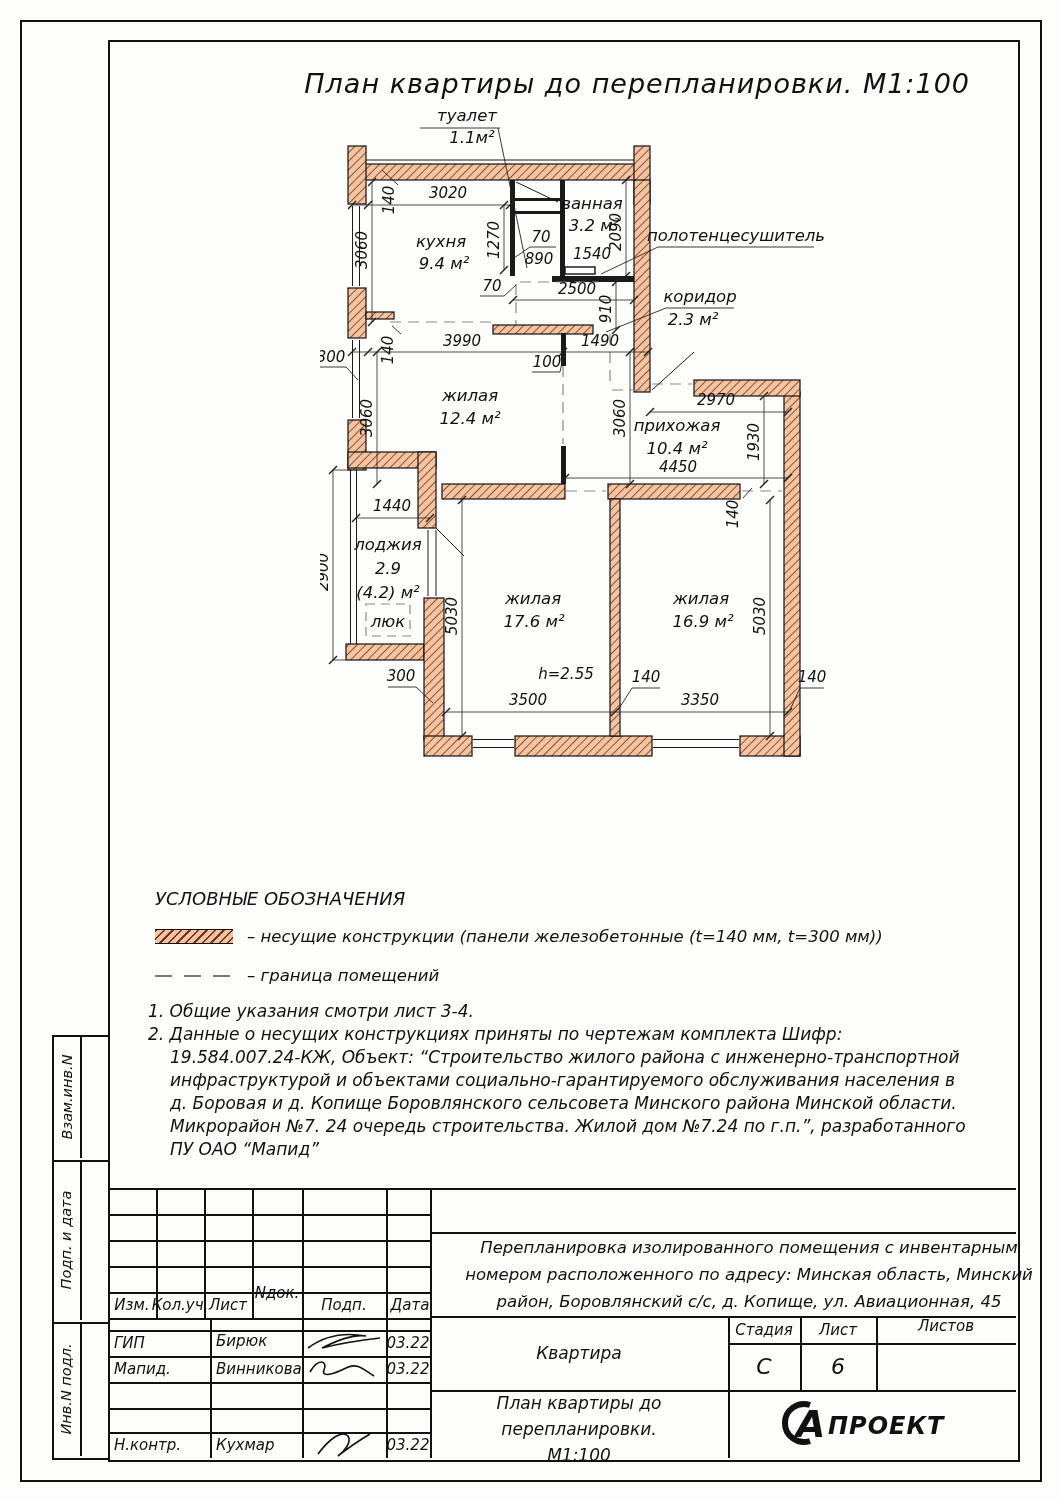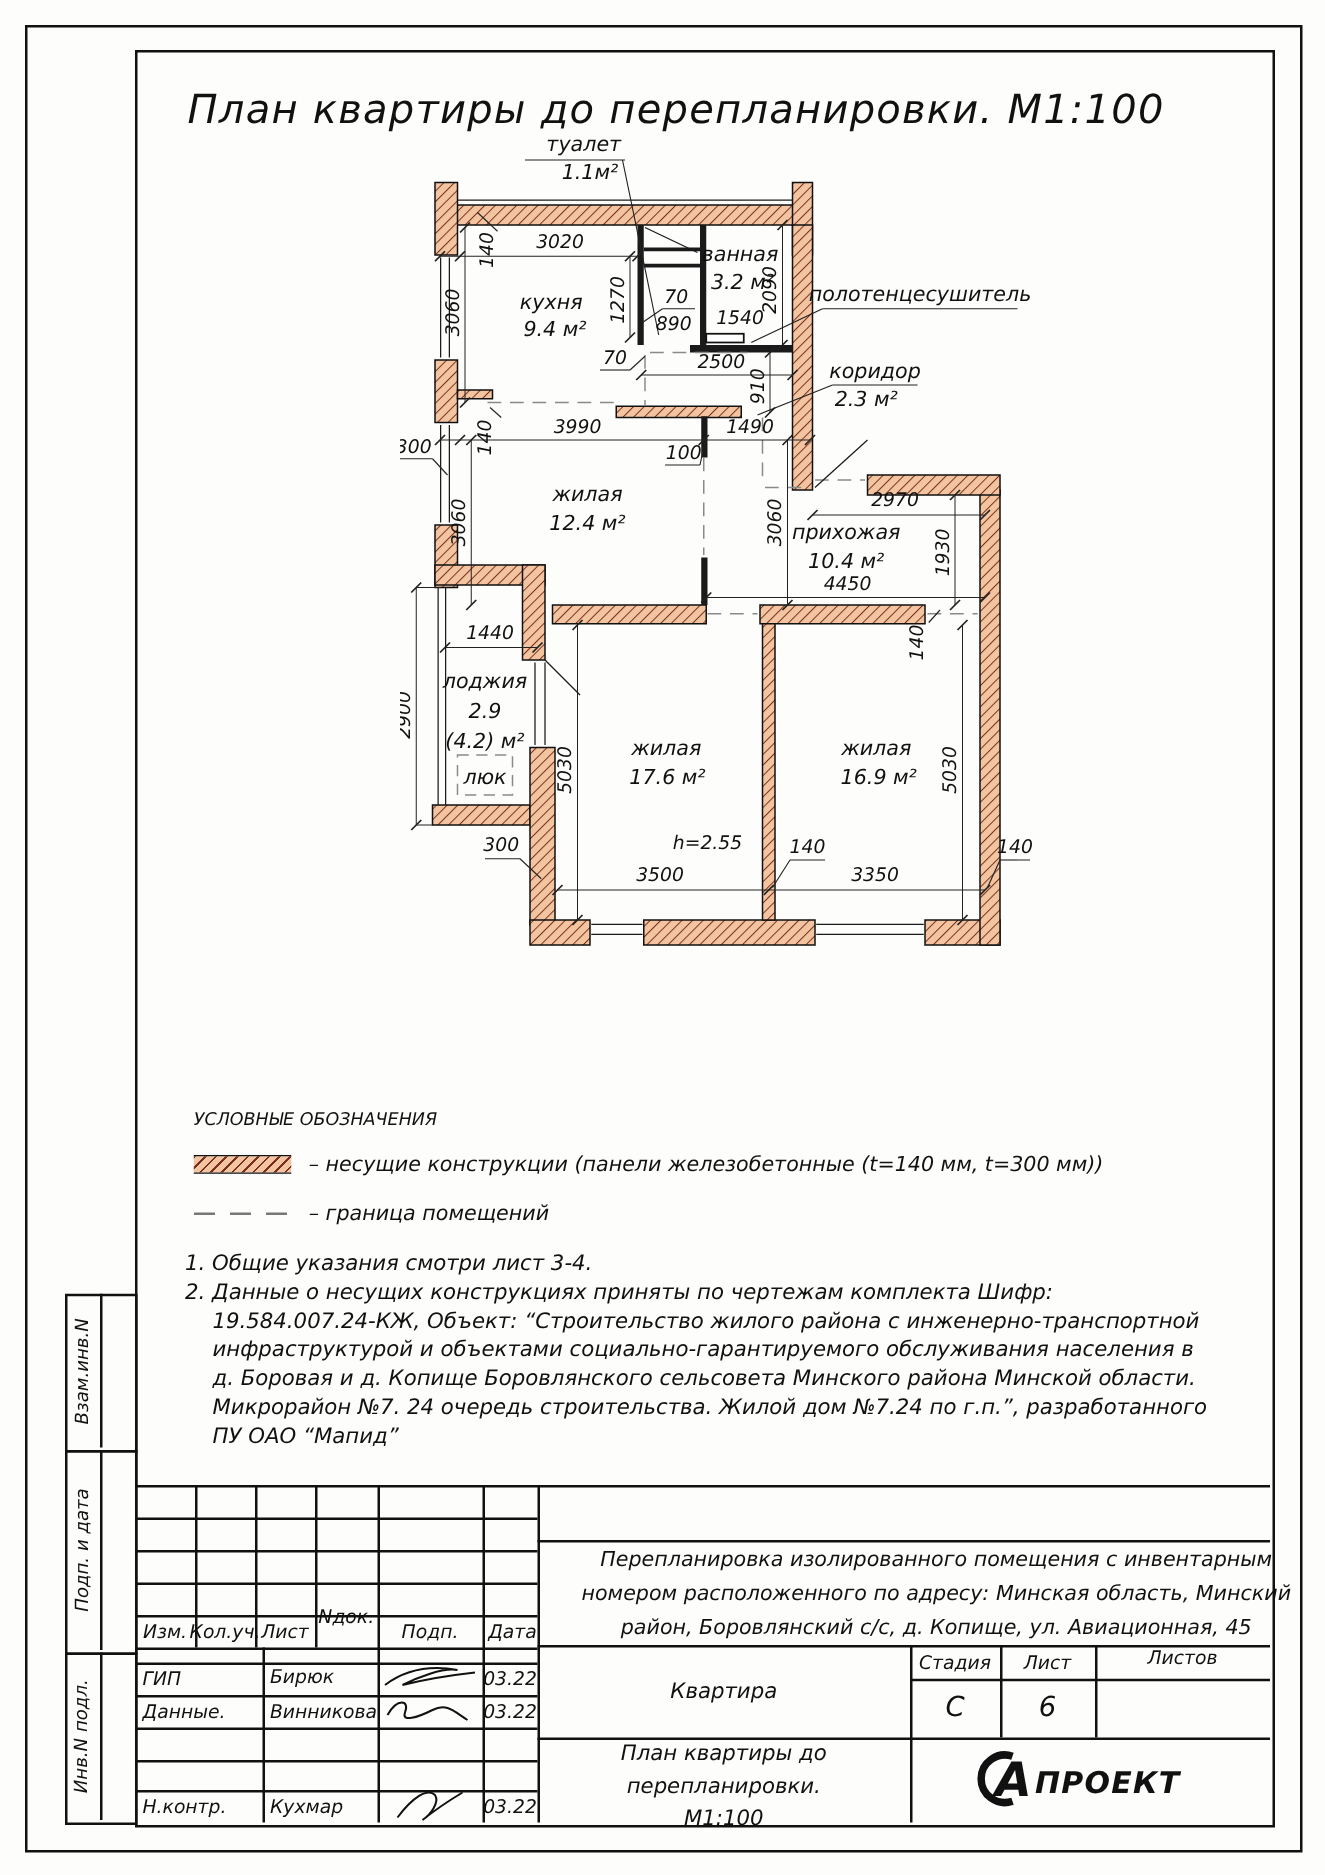--- a/index.html
+++ b/index.html
@@ -1,34 +1,34 @@
 <!DOCTYPE html>
 <html><head>
 <meta charset="utf-8">
 <style>
   html,body{margin:0;padding:0;background:#e8e8e8;}
   .sheet{position:relative;width:1060px;height:1500px;background:#fdfdfc;margin:0 auto;
          font-family:"DejaVu Sans",sans-serif;color:#111;overflow:hidden;}
   .outer-border{position:absolute;left:20px;top:20px;width:1018px;height:1458px;border:2px solid #111;}
   .main-frame{position:absolute;left:108px;top:40px;width:908px;height:1418px;border:2.5px solid #111;}
-  .drawing-title{position:absolute;left:150px;top:68px;width:820px;text-align:left;
-                 font-style:italic;font-size:32px;letter-spacing:1px;}
+  .drawing-title{position:absolute;left:150px;top:68px;width:820px;text-align:right;
+                 font-style:italic;font-size:27px;letter-spacing:1px;}
   svg text{font-family:"DejaVu Sans",sans-serif;font-style:italic;fill:#111;}
   .room-name{font-size:16.5px;}
   .dim-txt{font-size:15px;}
   .wall{fill:url(#hatch);stroke:#111;stroke-width:1.2;}
   .part{fill:#1a1a1a;stroke:none;}
   .thin{stroke:#1a1a1a;stroke-width:1;fill:none;}
   .dim{stroke:#222;stroke-width:0.8;fill:none;}
   .tick{stroke:#222;stroke-width:1.4;}
   .dash{stroke:#8a8a8a;stroke-width:1.2;fill:none;stroke-dasharray:11 7;}
   .leader{stroke:#222;stroke-width:0.9;fill:none;}
   
   .legend{position:absolute;left:155px;top:888px;font-style:italic;}
-  .legend-title{font-size:14px;margin-bottom:18px;}
+  .legend-title{font-size:18px;margin-bottom:18px;}
   .legend-row{display:flex;align-items:center;margin-bottom:20px;font-size:16.5px;}
   .hatch-swatch{width:78px;height:13px;margin-right:14px;border-top:1.5px solid #111;border-bottom:1.5px solid #111;
     background:repeating-linear-gradient(135deg,#7a2e1e 0 1.5px,#f2c5a0 1.5px 6px);}
   .dash-swatch{width:78px;height:2px;margin-right:14px;
     background:repeating-linear-gradient(90deg,#777 0 17px,transparent 17px 29px);}
   .notes{position:absolute;left:148px;top:1000px;width:818px;font-style:italic;font-size:17px;line-height:23px;}
   .notes p{margin:0;padding-left:22px;text-indent:-22px;}
   
   .stamp{position:absolute;left:108px;top:1188px;width:908px;height:270px;}
   .stamp .vl,.stamp .hl{position:absolute;background:#111;}
@@ -346,21 +346,21 @@
     <div class="cell center" style="left:0;top:104px;width:48px;height:26px">Изм.</div>
     <div class="cell center" style="left:48px;top:104px;width:48px;height:26px">Кол.уч.</div>
     <div class="cell center" style="left:96px;top:104px;width:48px;height:26px">Лист</div>
     <div class="cell center" style="left:144px;top:92px;width:50px;height:26px">Nдок.</div>
     <div class="cell center" style="left:194px;top:104px;width:84px;height:26px">Подп.</div>
     <div class="cell center" style="left:278px;top:104px;width:48px;height:26px">Дата</div>
 
     <div class="cell" style="left:6px;top:142px;width:96px;height:26px">ГИП</div>
     <div class="cell" style="left:108px;top:140px;width:86px;height:26px">Бирюк</div>
     <div class="cell center" style="left:278px;top:142px;width:44px;height:26px">03.22</div>
-    <div class="cell" style="left:6px;top:168px;width:96px;height:26px">Данные.</div>
+    <div class="cell" style="left:6px;top:168px;width:96px;height:26px">Мапид.</div>
     <div class="cell" style="left:108px;top:168px;width:86px;height:26px">Винникова</div>
     <div class="cell center" style="left:278px;top:168px;width:44px;height:26px">03.22</div>
     <div class="cell" style="left:6px;top:244px;width:96px;height:26px">Н.контр.</div>
     <div class="cell" style="left:108px;top:244px;width:86px;height:26px">Кухмар</div>
     <div class="cell center" style="left:278px;top:244px;width:44px;height:26px">03.22</div>
 
     <svg class="sig-svg" style="left:196px;top:140px" width="80" height="28">
       <path d="M4 20 C 20 8, 40 4, 62 8 C 50 6, 30 14, 18 20 C 34 16, 58 12, 76 10" fill="none" stroke="#111" stroke-width="1.6"></path>
     </svg>
     <svg class="sig-svg" style="left:196px;top:166px" width="80" height="28">

